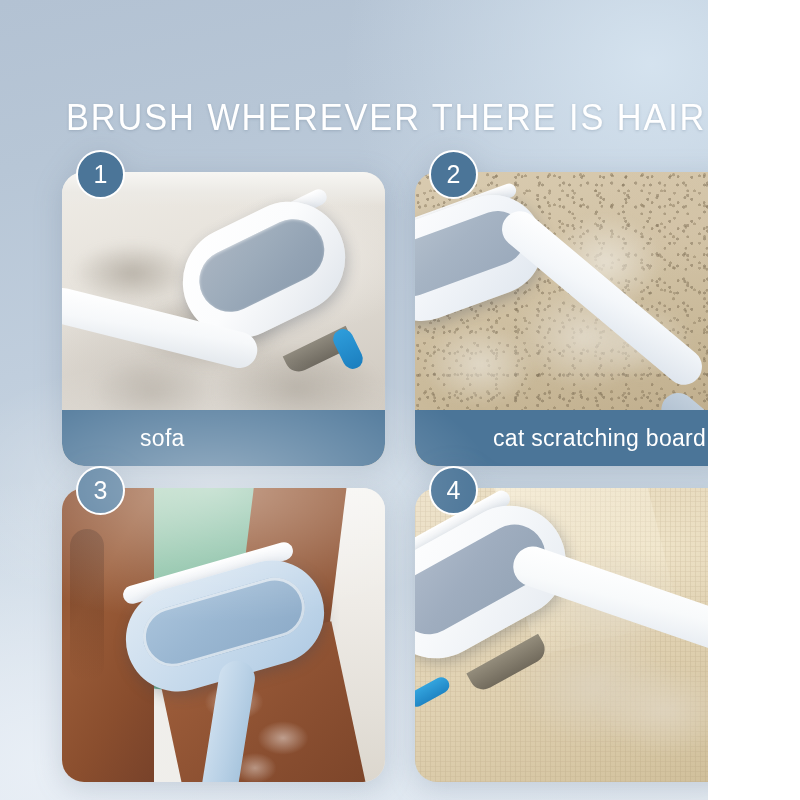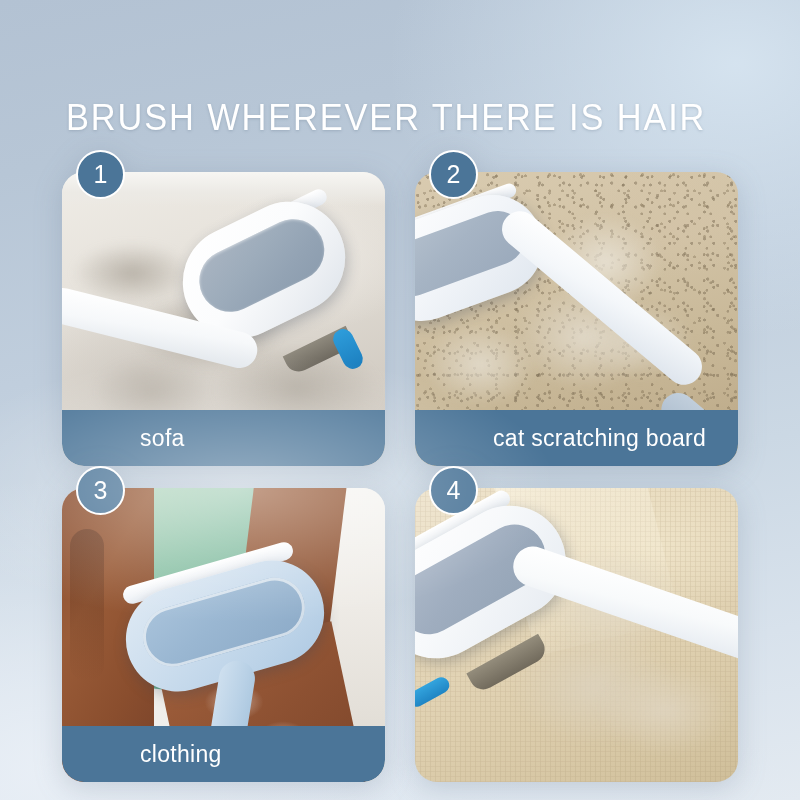--- a/index.html
+++ b/index.html
@@ -7,21 +7,21 @@
 
   html, body {
     width:800px; height:800px;
     overflow:hidden;
     font-family:"Liberation Sans", sans-serif;
   }
 
   
   #poster {
     position:relative;
-    width:800px; height:800px;
+    width:708px; height:800px;
     overflow:hidden;
     background:
       radial-gradient(ellipse 70% 55% at 92% 8%,  rgba(214,228,240,.95) 0%, rgba(214,228,240,0) 62%),
       radial-gradient(ellipse 80% 60% at 6% 96%,  rgba(233,239,246,.98) 0%, rgba(233,239,246,0) 60%),
       radial-gradient(ellipse 90% 70% at 50% 120%, rgba(226,234,243,.9) 0%, rgba(226,234,243,0) 65%),
       linear-gradient(168deg, #b3c2d3 0%, #b7c6d6 18%, #c0cedd 40%, #cbd8e4 62%, #d8e2ec 82%, #e3eaf1 100%);
   }
   #poster::after{
     
     content:"";
@@ -455,23 +455,20 @@
           <div class="p3-dust"></div>
 
           <div class="p3-blade"></div>
           <div class="brush p3-head">
             <div class="head"></div>
             <div class="pad"></div>
           </div>
           <div class="brush handle p3-handle"></div>
         </div>
 
-        <div class="label-bar">
-          <span class="label-text">clothing</span>
-        </div>
       </div>
       <div class="badge">3</div>
     </div>
 
     <div class="card">
       <div class="card-clip">
         <div class="photo">
           <div class="p4-bg"></div>
           <div class="p4-weave"></div>
           <div class="p4-fold"></div>

